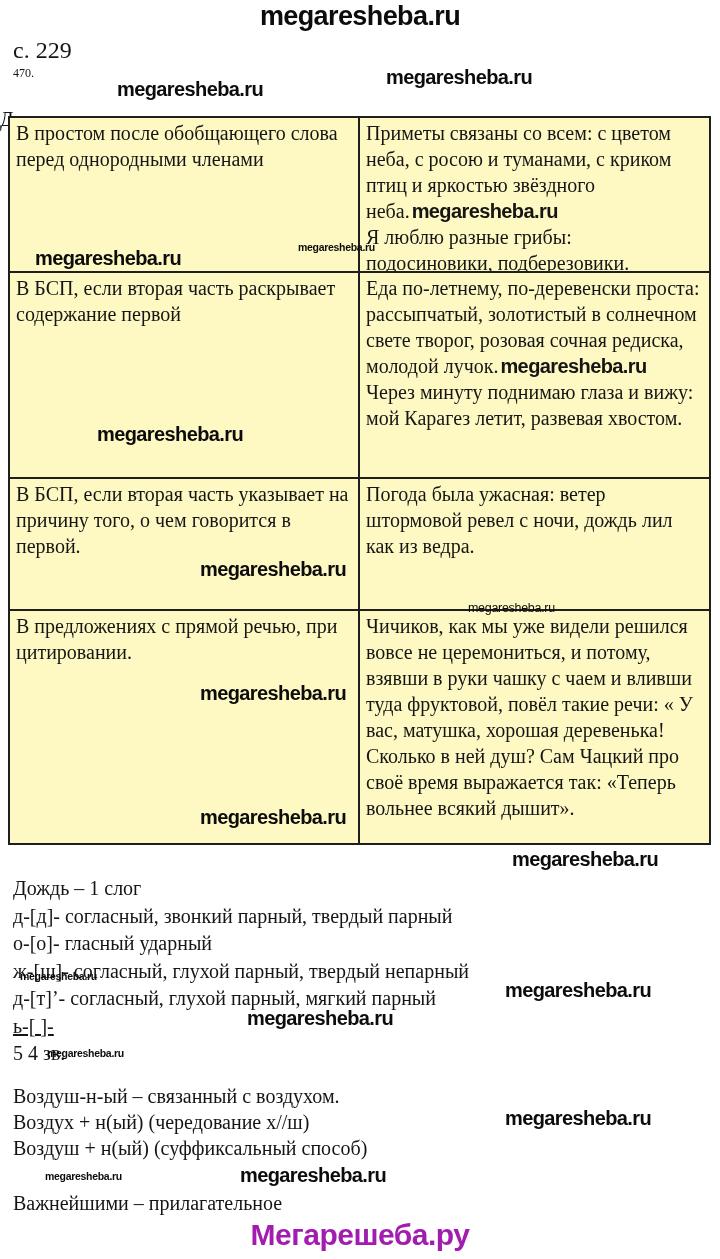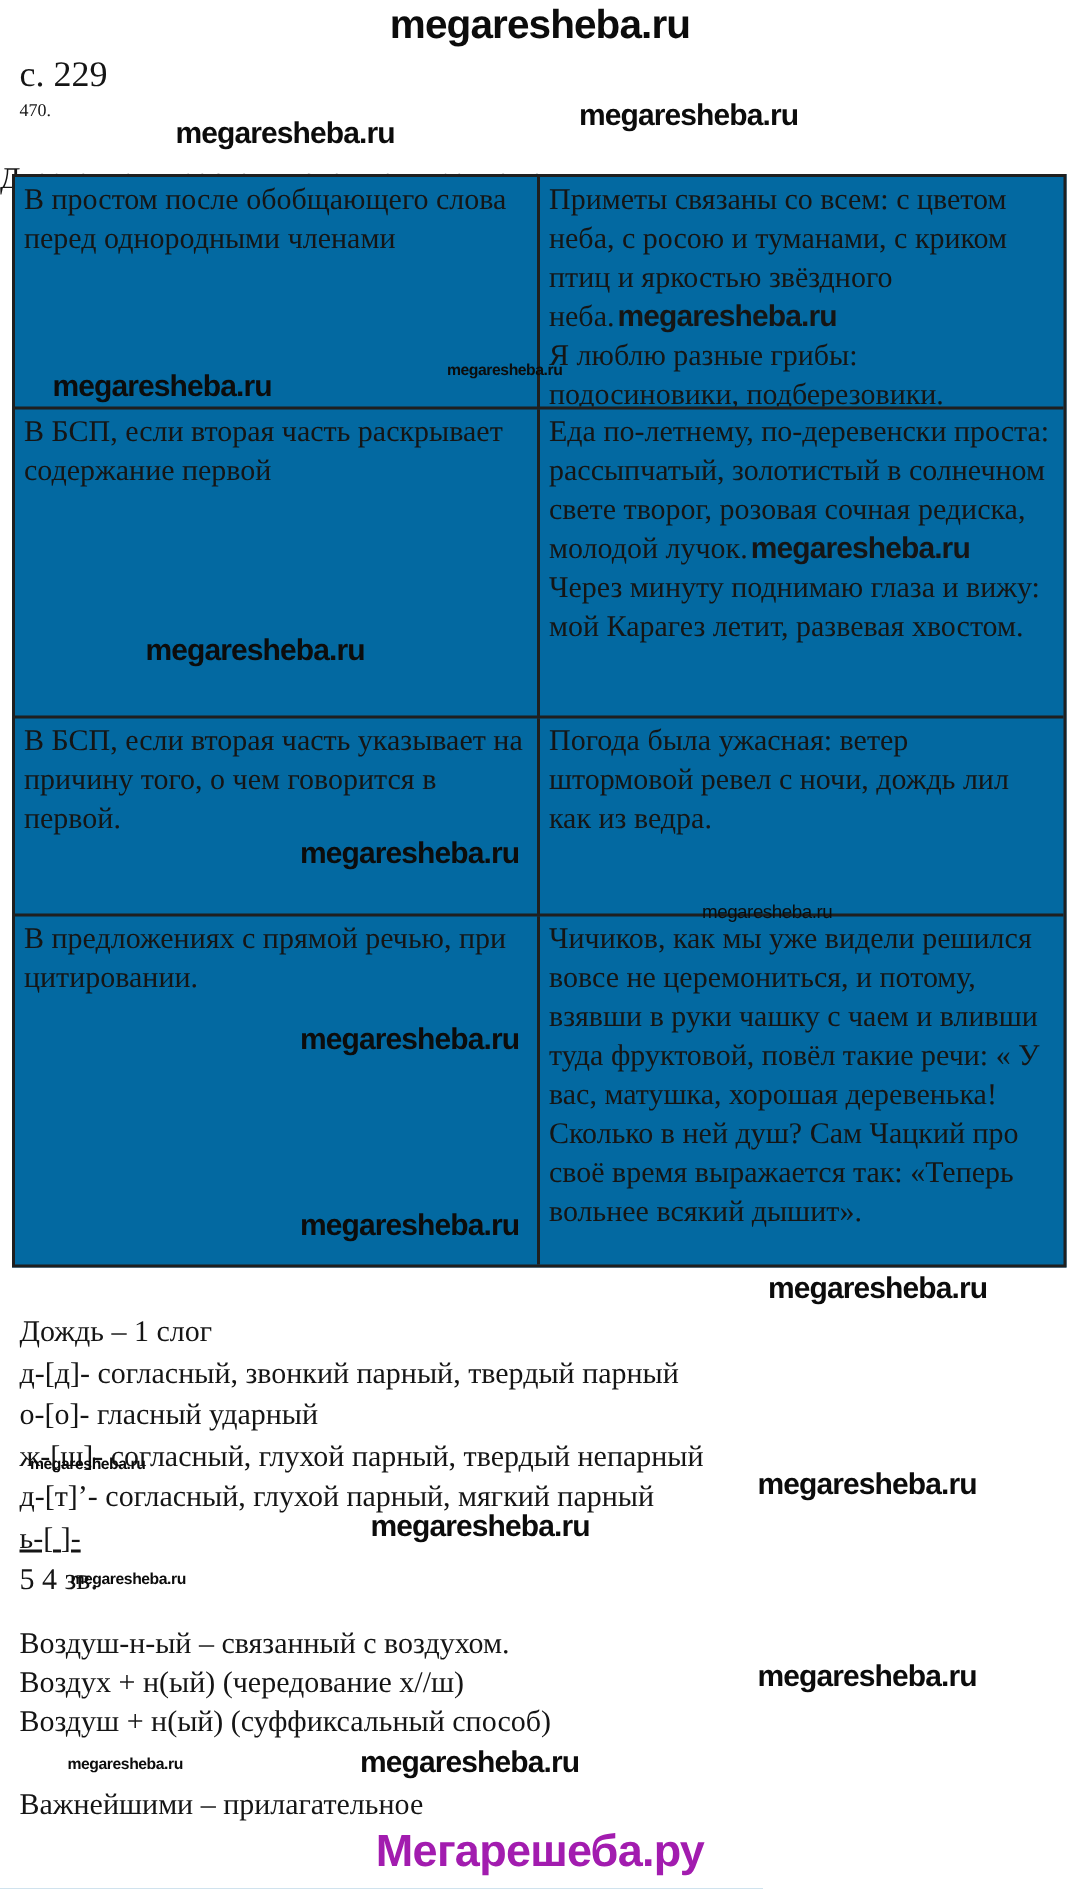--- a/index.html
+++ b/index.html
@@ -26,21 +26,21 @@
   }
   
   .page-ref{left:13px;top:37px;font-size:24px;}
   .task-num{left:13px;top:66px;font-size:12px;}
   .tbl-title{left:0;top:108px;width:628px;text-align:left;font-size:20px;}
   
   .tbl{
     position:absolute;left:8px;top:116px;width:703px;height:729px;
     border:2px solid #1f1f1f;box-sizing:border-box;display:grid;
     grid-template-columns:348px 1fr;grid-template-rows:155px 206px 132px 1fr;
-    z-index:1;background:#0369a1;
+    z-index:1;background:#fef9c3;
   }
   .cell{
     padding:2px 6px 0 6px;font-size:20px;line-height:26px;
     box-sizing:border-box;overflow:hidden;position:relative;
   }
   .cell.c1{border-left:2px solid #1f1f1f;}
   .cell.rb{border-bottom:2px solid #1f1f1f;}
   .cell p{margin:0;}
   
   .phon{left:13px;top:875px;font-size:20px;line-height:27.5px;}

